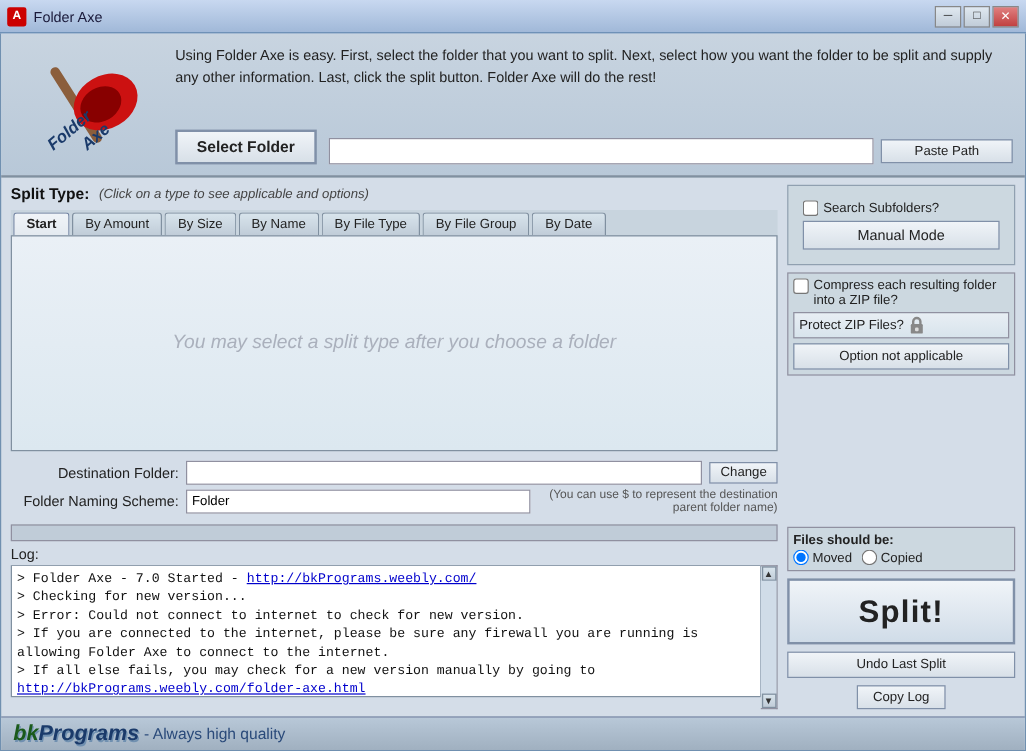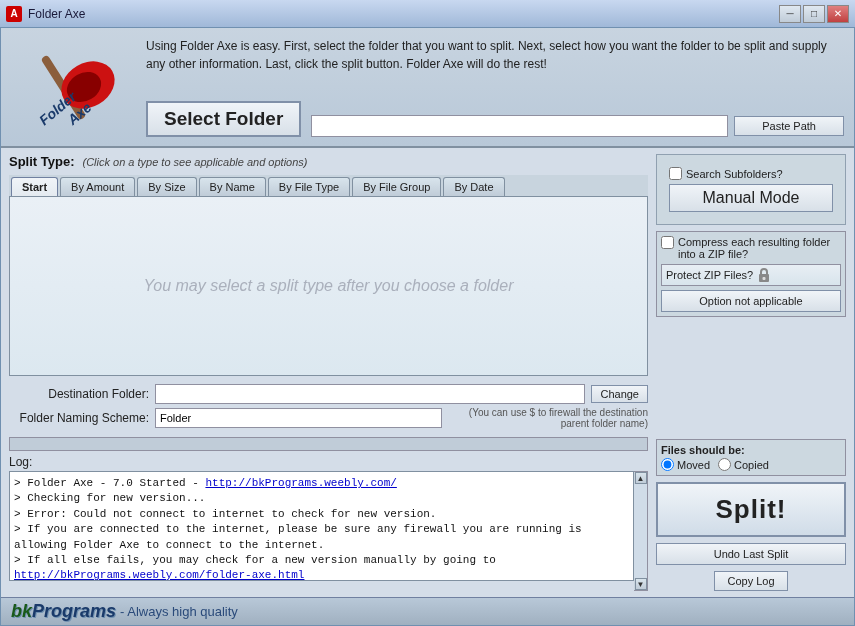--- a/index.html
+++ b/index.html
@@ -110,21 +110,21 @@
     .top-buttons-row {
       display: flex;
       align-items: flex-end;
       justify-content: space-between;
       margin-top: 6px;
     }
     .select-folder-btn {
       background: linear-gradient(to bottom, #f0f4f8, #d8e0e8);
       border: 2px solid #8090a8;
       padding: 5px 16px;
-      font-size: 19px;
+      font-size: 13px;
       cursor: pointer;
       font-weight: bold;
       color: #222;
     }
     .path-input-area {
       display: flex;
       align-items: center;
       gap: 6px;
       flex: 1;
       margin-left: 10px;
@@ -361,21 +361,21 @@
       cursor: pointer;
     }
     .checkbox-label {
       font-size: 11px;
       color: #222;
     }
     .manual-mode-btn {
       background: linear-gradient(to bottom, #f0f4f8, #d8e0e8);
       border: 1px solid #8090a8;
       padding: 4px;
-      font-size: 16px;
+      font-size: 12px;
       cursor: pointer;
       color: #222;
       text-align: center;
       width: 100%;
     }
     .right-section {
       border: 1px solid #9090a0;
       padding: 4px;
       background: #ccd8e0;
     }
@@ -568,21 +568,21 @@
 
       <div class="fields-area">
         <div class="field-row">
           <span class="field-label">Destination Folder:</span>
           <input class="field-input" type="text" value="" style="">
           <button class="change-btn">Change</button>
         </div>
         <div class="field-row">
           <span class="field-label">Folder Naming Scheme:</span>
           <input class="field-input" type="text" value="Folder" style="">
-          <span class="field-note">(You can use $ to firewall the destination parent folder name)</span>
+          <span class="field-note">(You can use $ to represent the destination parent folder name)</span>
         </div>
       </div>
 
       <div class="progress-bar-container">
         <div class="progress-bar-fill" style="width: 0%;"></div>
       </div>
 
       <div class="log-section">
         <span class="log-label">Log:</span>
         <div class="log-container">

